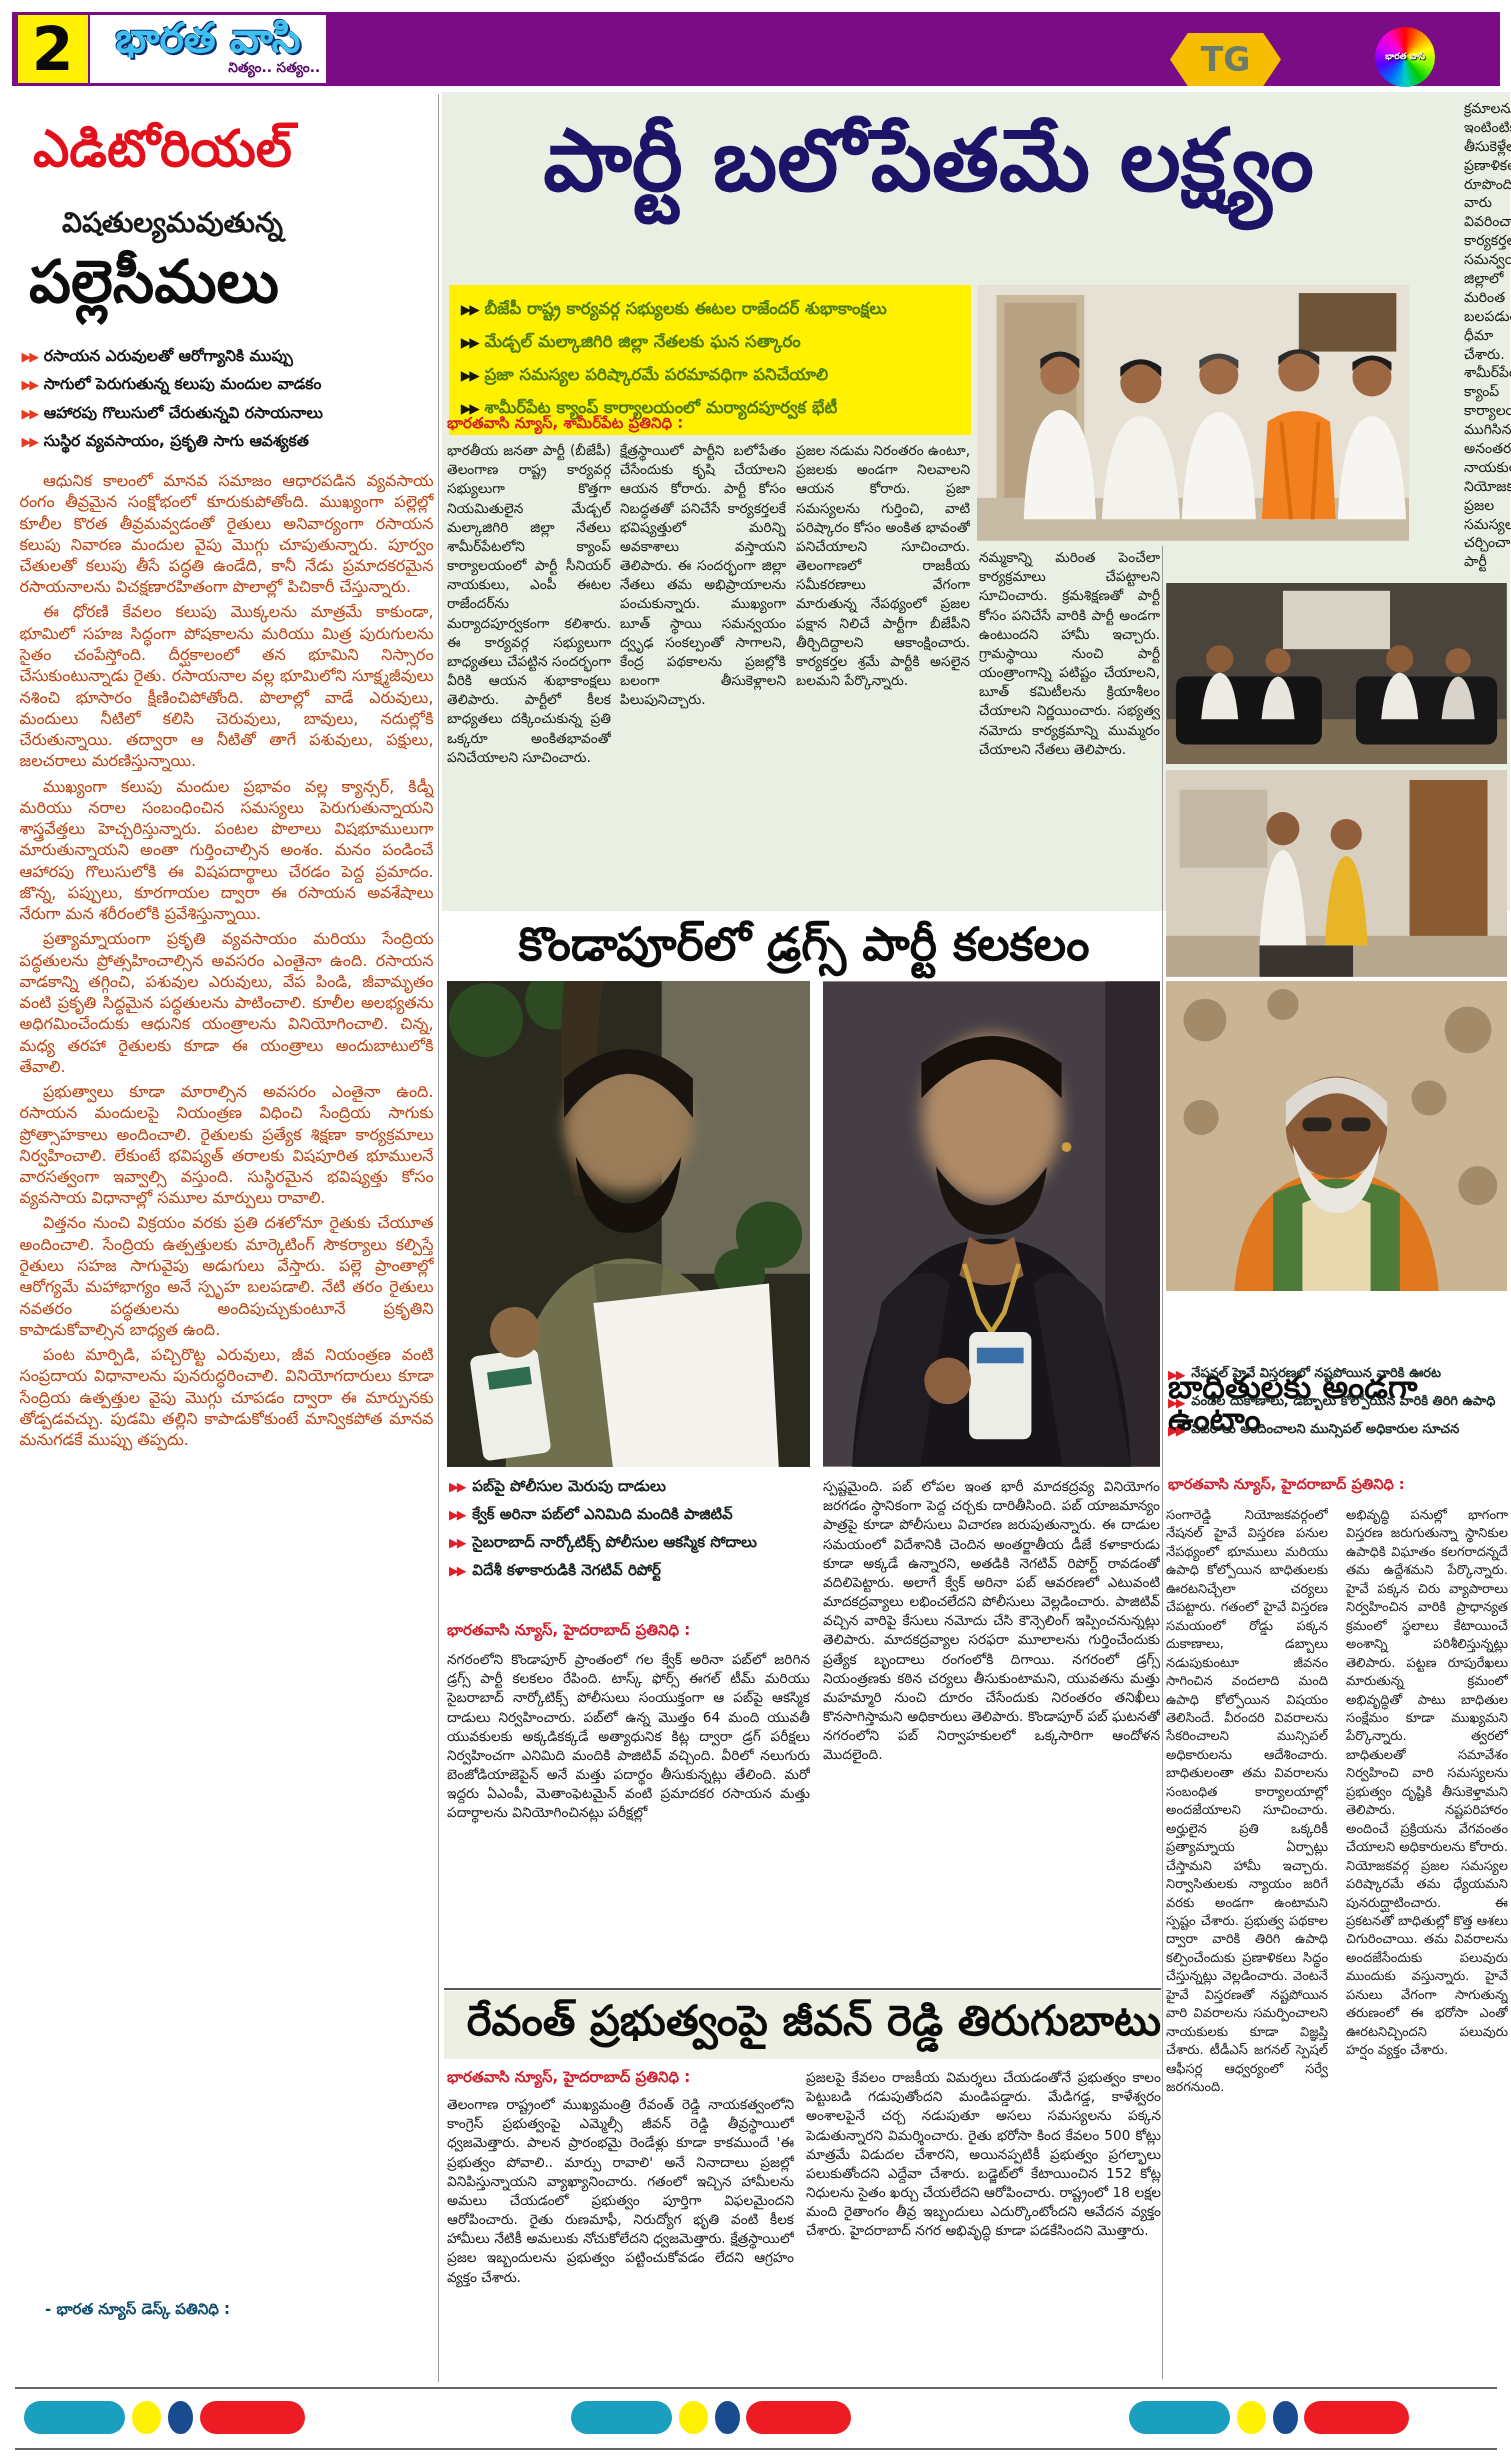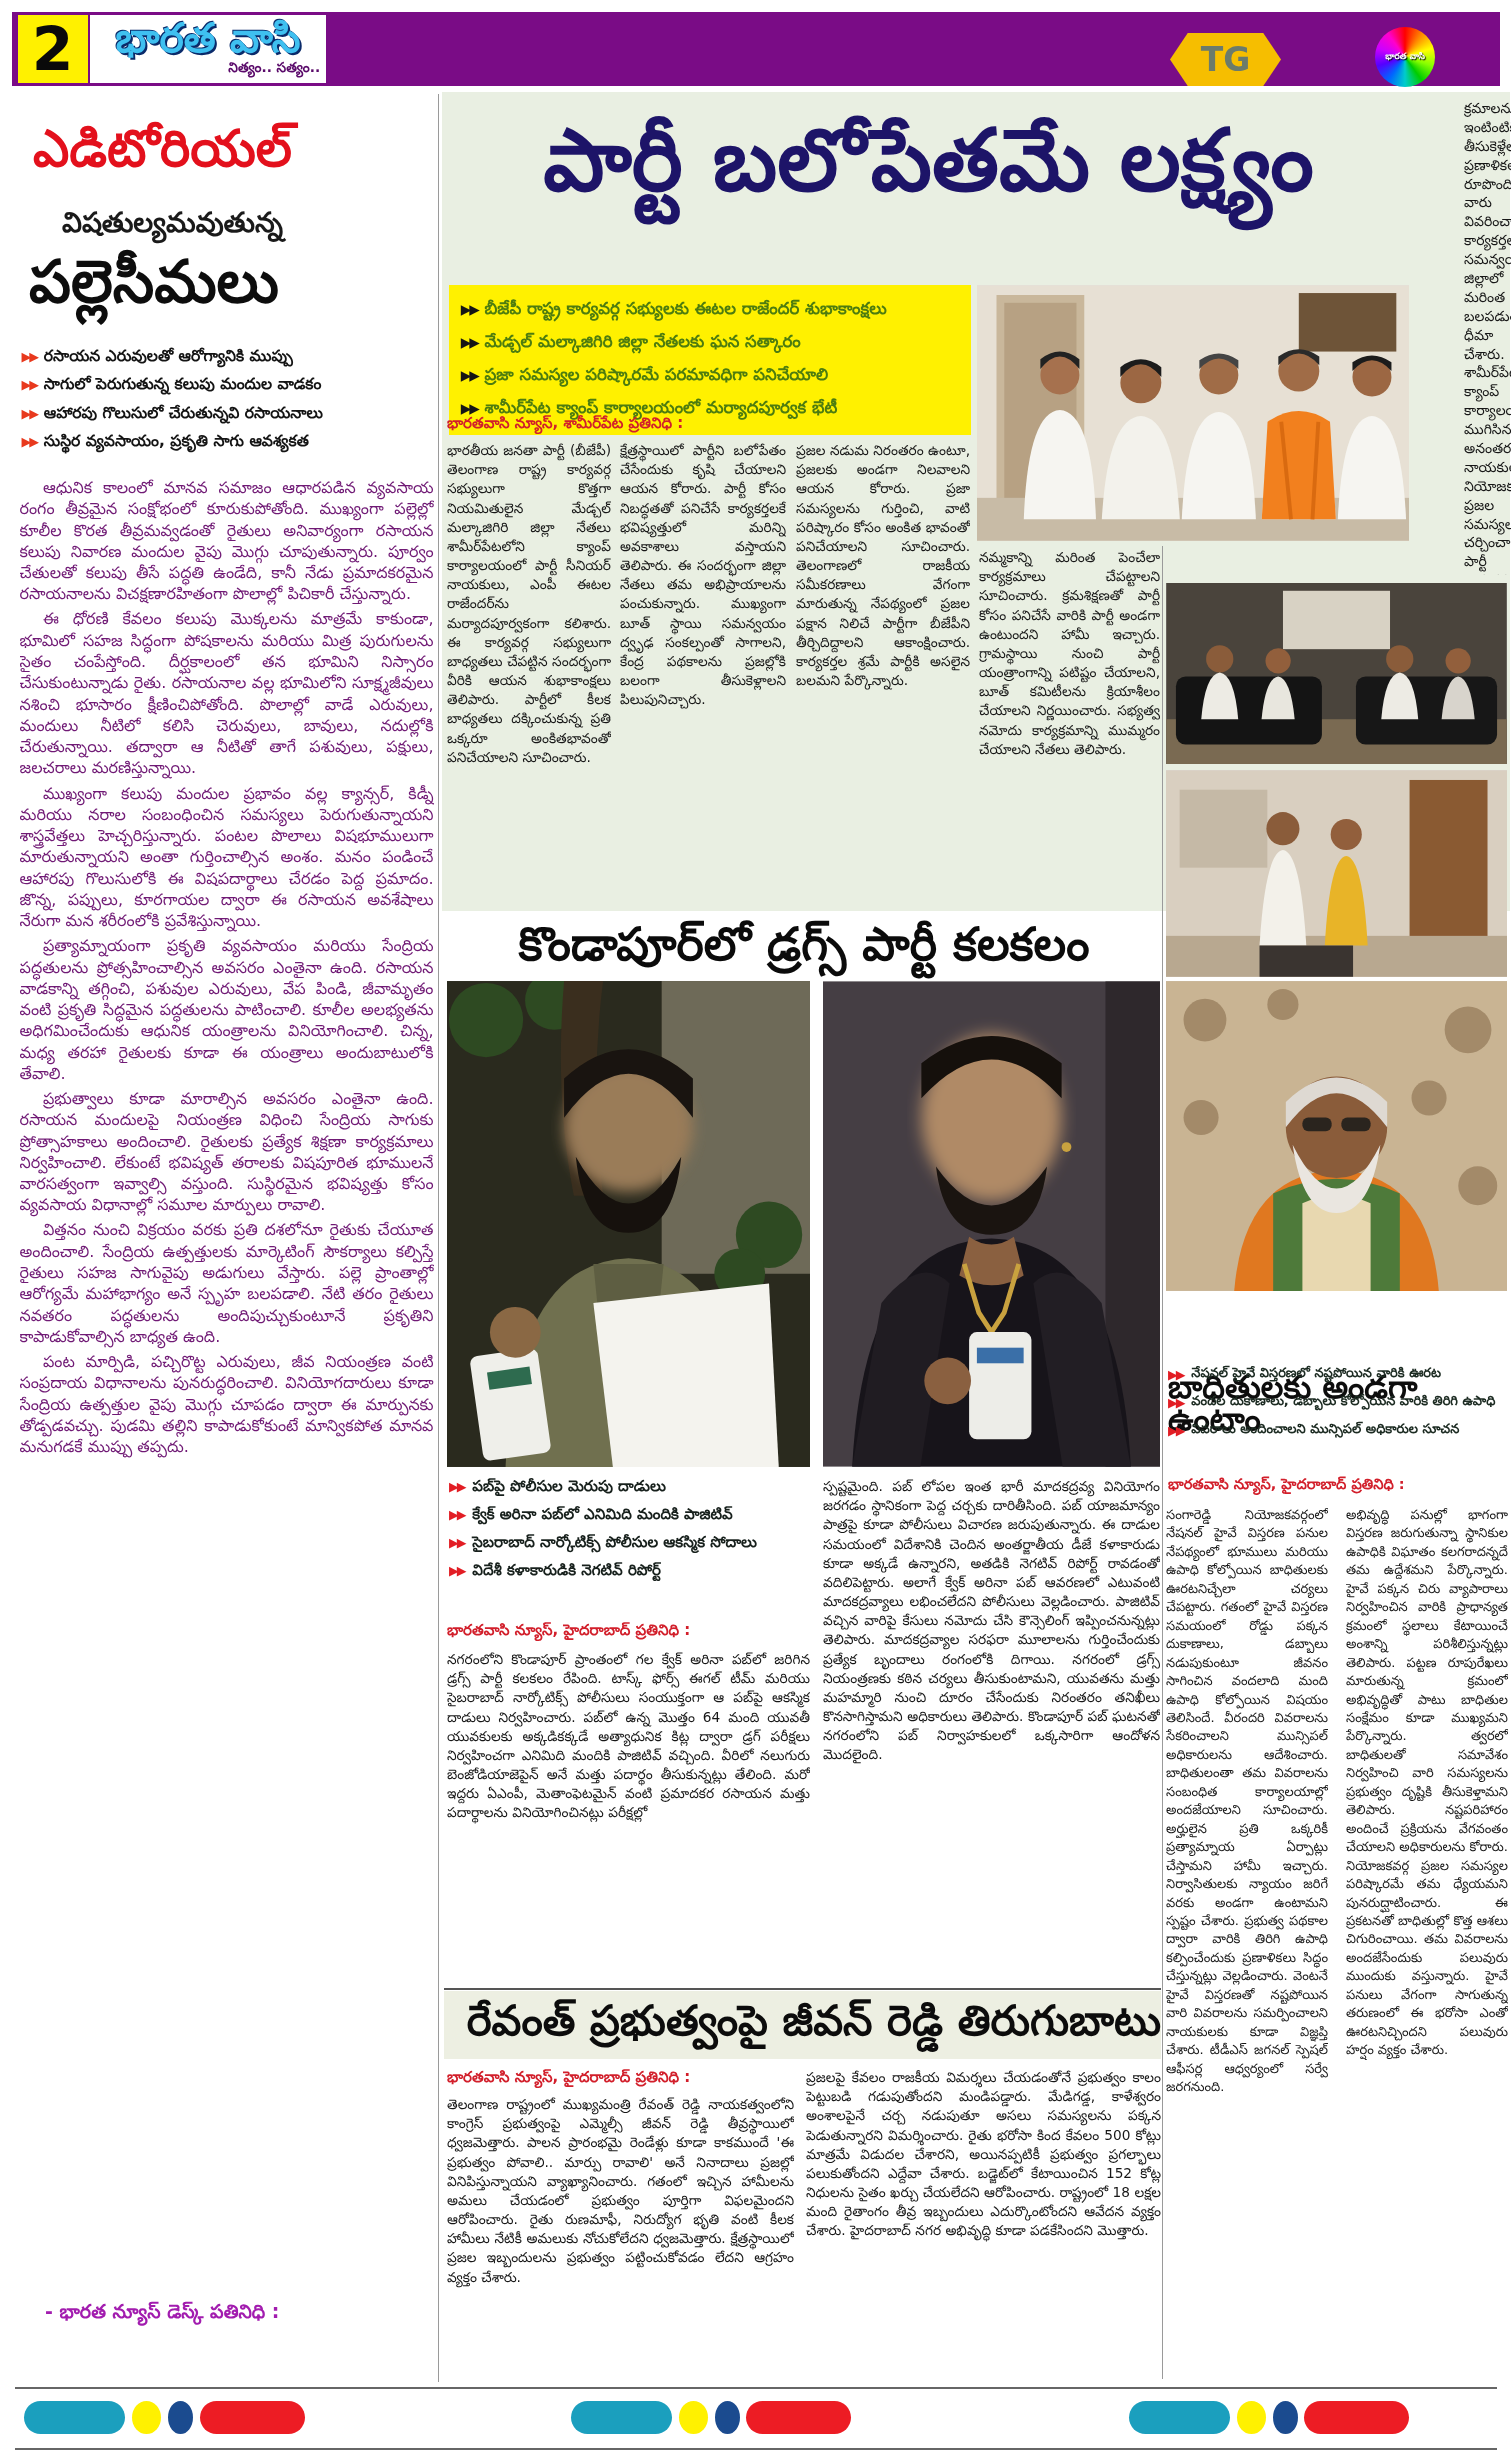--- a/index.html
+++ b/index.html
@@ -29,23 +29,23 @@
   .vrule{width:1px;background:#9a9a9a;}
   .hrule{height:2px;background:#555;}
 
   
   .ed-kicker{font-size:51px;font-weight:900;color:#E3101C;line-height:1;}
   .ed-sub{font-size:28px;font-weight:bold;color:#1a1a1a;line-height:1;}
   .ed-title{font-size:59px;font-weight:900;color:#0d0d0d;line-height:1;}
   .bullet-row{display:flex;align-items:flex-start;margin-bottom:8.8px;}
   .arr{color:#E8391D;font-size:12.7px;line-height:1.5;margin-right:6.8px;letter-spacing:-2px;flex:0 0 auto;}
   .ed-bullet{font-size:15.6px;font-weight:bold;color:#141414;line-height:1.25;}
-  .ed-body{font-size:16px;line-height:1.33;text-align:justify;color:#701a75;margin-top:7px;}
+  .ed-body{font-size:16px;line-height:1.33;text-align:justify;color:#c2410c;}
   .ed-body p{margin:0 0 3.9px 0;text-indent:23.4px;}
-  .signoff{font-size:19px;font-weight:bold;color:#a21caf;}
+  .signoff{font-size:15px;font-weight:bold;color:#0c4a6e;}
 
   
   .lead-bg{background:#E9EFE2;}
   .lead-headline{font-size:86px;font-weight:900;color:#1D1468;text-align:center;line-height:1.05;white-space:nowrap;}
   .ybox{background:#FFF100;padding:13.7px 11.7px;}
   .ybox .bullet-row{margin-bottom:12.7px;}
   .ybox .arr{color:#151515;font-size:13.7px;}
   .ybox .btext{font-size:16.6px;font-weight:bold;color:#4d7c0f;line-height:1.2;}
   .dateline{font-size:15px;font-weight:bold;color:#D21F2B;text-align:left;}
   .news-col{font-size:13.7px;line-height:1.4;text-align:justify;color:#171717;}

